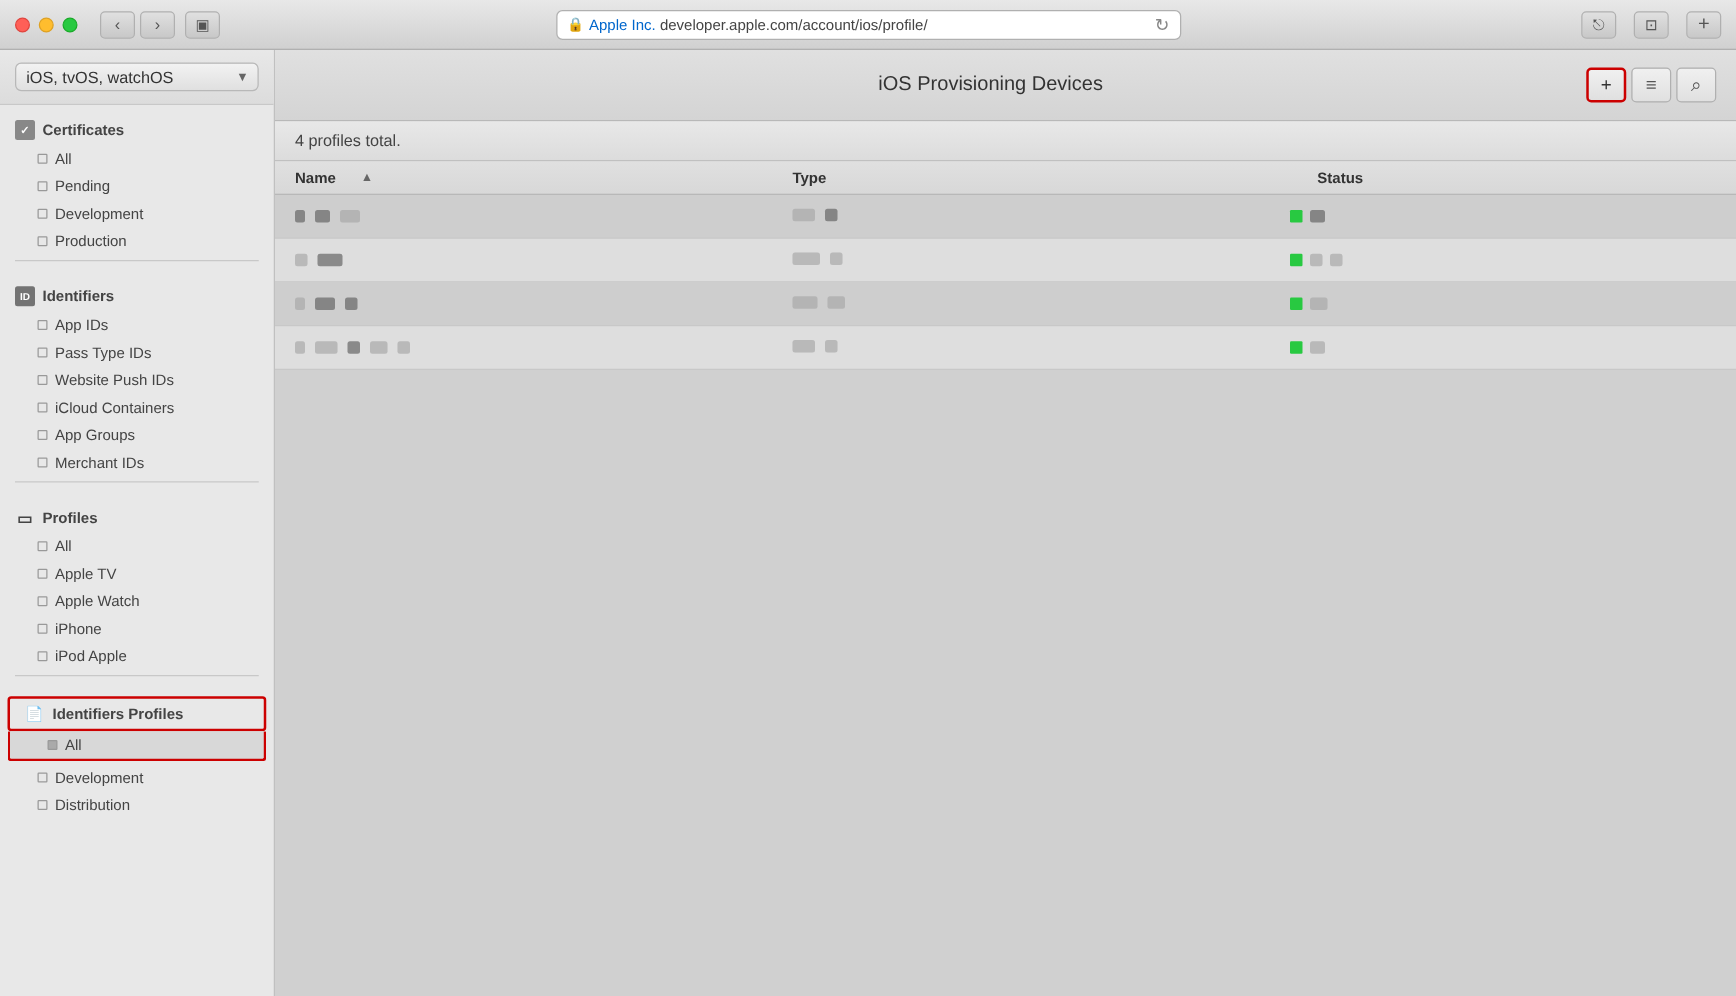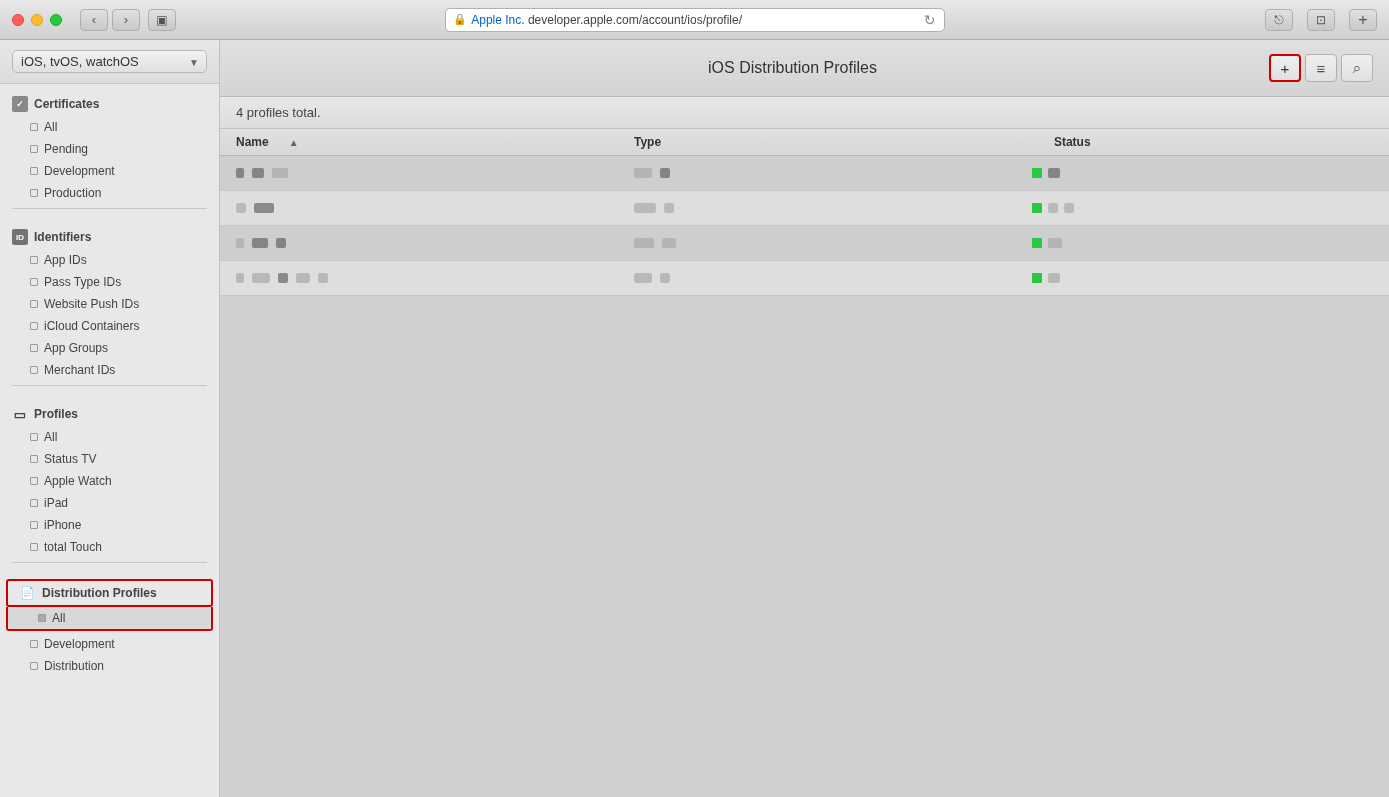--- a/index.html
+++ b/index.html
@@ -482,45 +482,41 @@
       <div class="section-header">
         <span class="section-icon" style="font-size:13px;">▭</span>
         <span>Profiles</span>
       </div>
       <div class="sidebar-item">
         <span class="item-dot"></span>
         <span>All</span>
       </div>
       <div class="sidebar-item">
         <span class="item-dot"></span>
-        <span>Status TV</span>
+        <span>Apple TV</span>
       </div>
       <div class="sidebar-item">
         <span class="item-dot"></span>
         <span>Apple Watch</span>
       </div>
       <div class="sidebar-item">
         <span class="item-dot"></span>
-        <span>iPad</span>
-      </div>
-      <div class="sidebar-item">
-        <span class="item-dot"></span>
         <span>iPhone</span>
       </div>
       <div class="sidebar-item">
         <span class="item-dot"></span>
-        <span>total Touch</span>
+        <span>iPod Apple</span>
       </div>
       <div class="section-divider"></div>
     </div>
 
     <div class="sidebar-section">
       <div class="prov-profiles-header">
         <span class="section-icon" style="font-size:12px;">📄</span>
-        <span>Distribution Profiles</span>
+        <span>Identifiers Profiles</span>
       </div>
       <div class="prov-profiles-all">
         <span class="item-dot" style="background:#aaa;"></span>
         <span>All</span>
       </div>
       <div class="sidebar-item">
         <span class="item-dot"></span>
         <span>Development</span>
       </div>
       <div class="sidebar-item">
@@ -528,21 +524,21 @@
         <span>Distribution</span>
       </div>
     </div>
 
   </div>
 
   <div class="content">
 
     <div class="content-header">
       <div style="width:80px"></div>
-      <div class="content-title">iOS Distribution Profiles</div>
+      <div class="content-title">iOS Provisioning Devices</div>
       <div class="header-actions">
         <button class="action-btn add-btn">+</button>
         <button class="action-btn">≡</button>
         <button class="action-btn">⌕</button>
       </div>
     </div>
 
     <div class="profiles-count">
       <span>4 profiles total.</span>
     </div>

